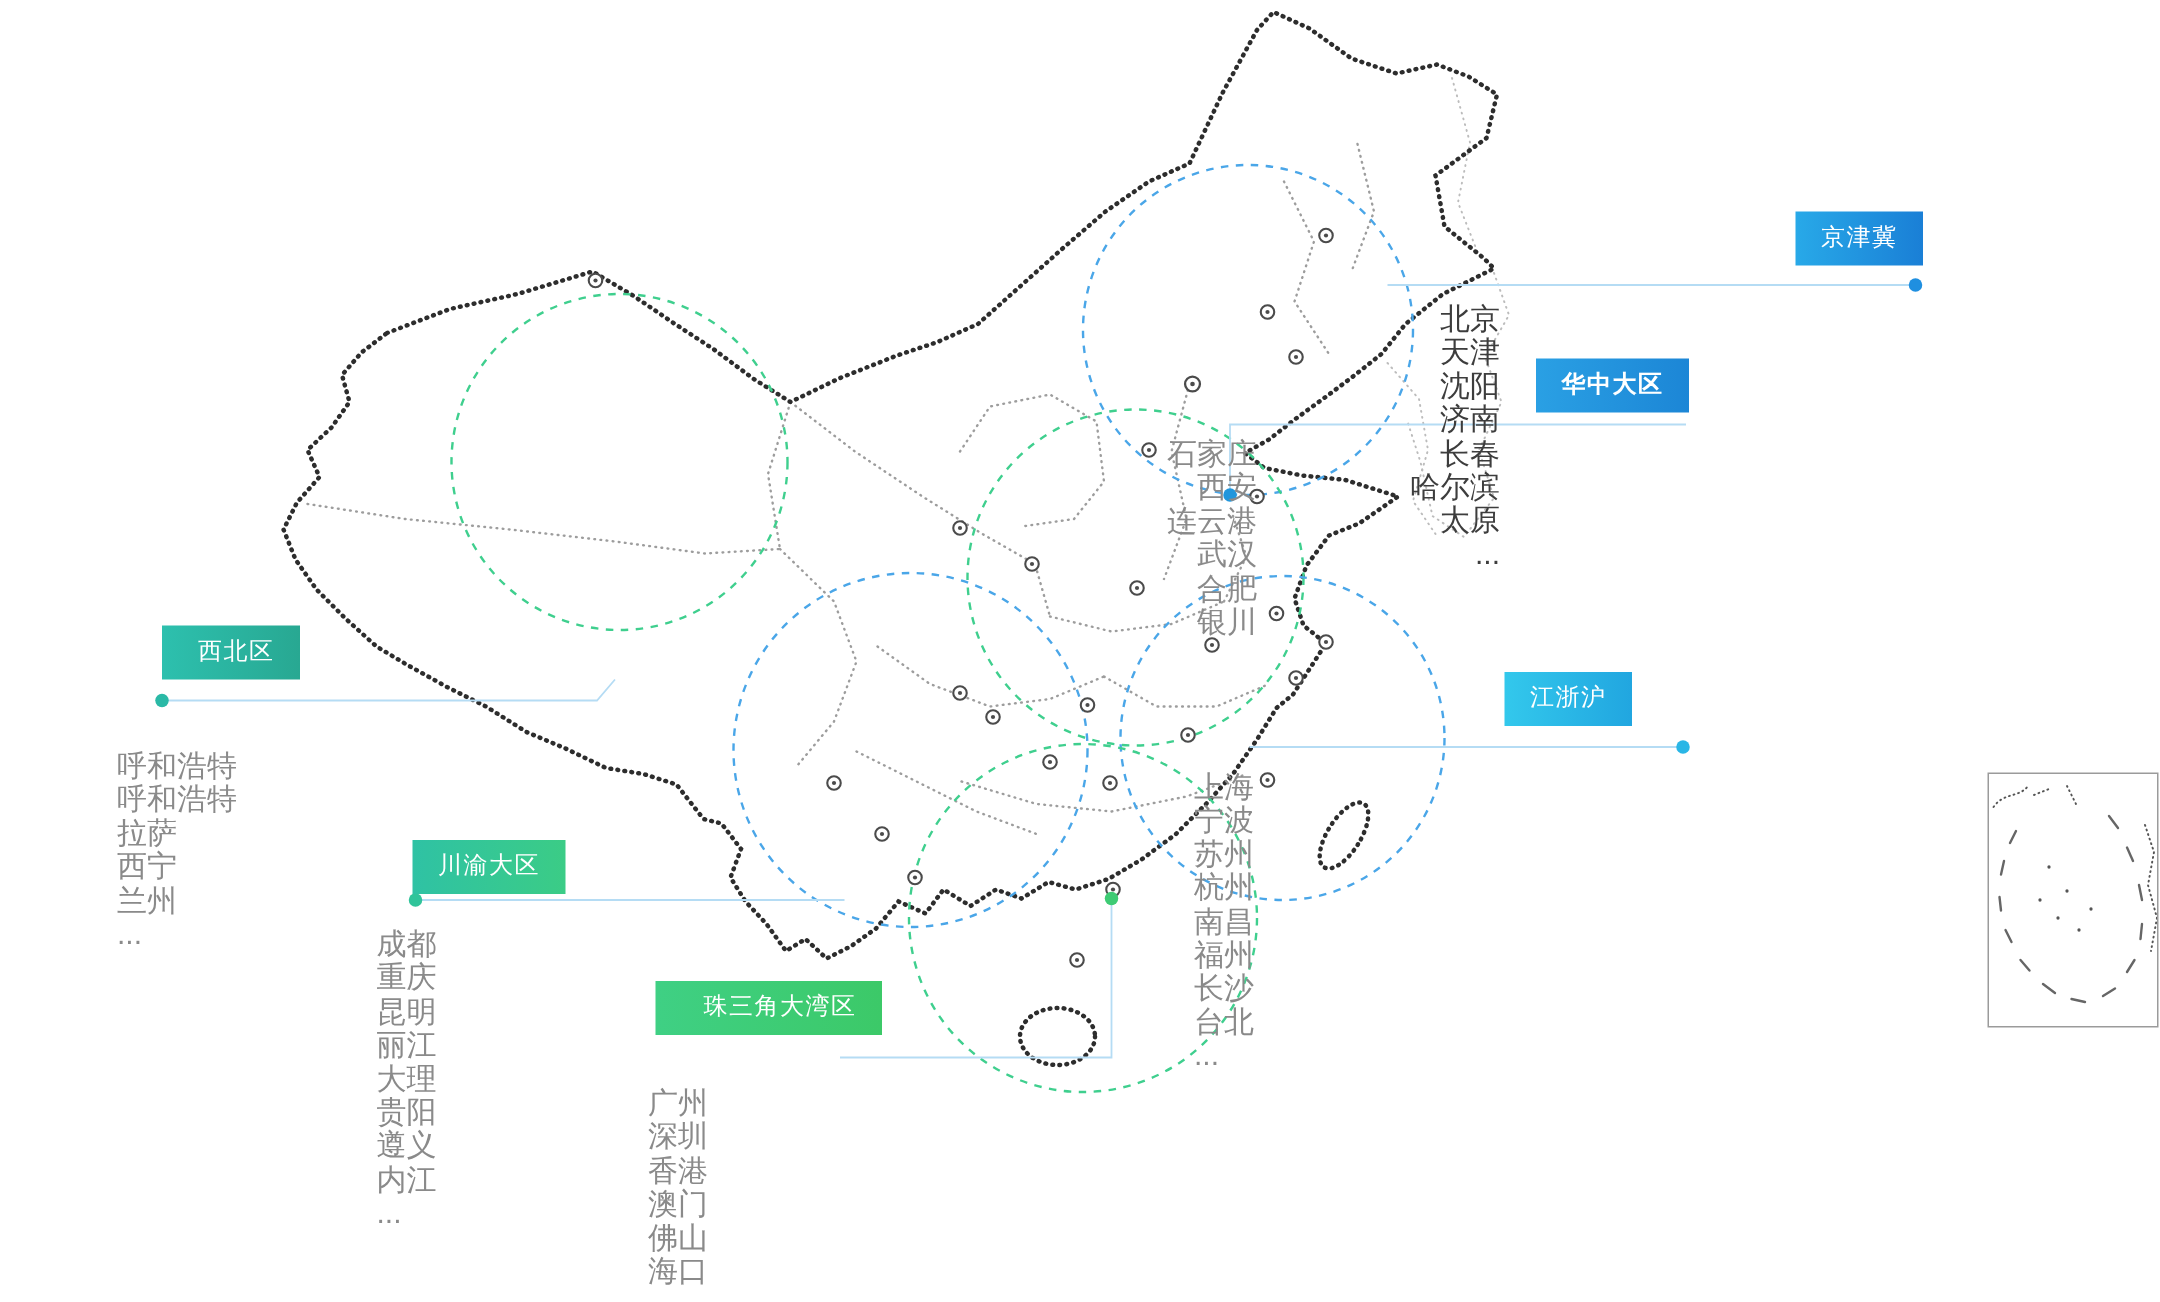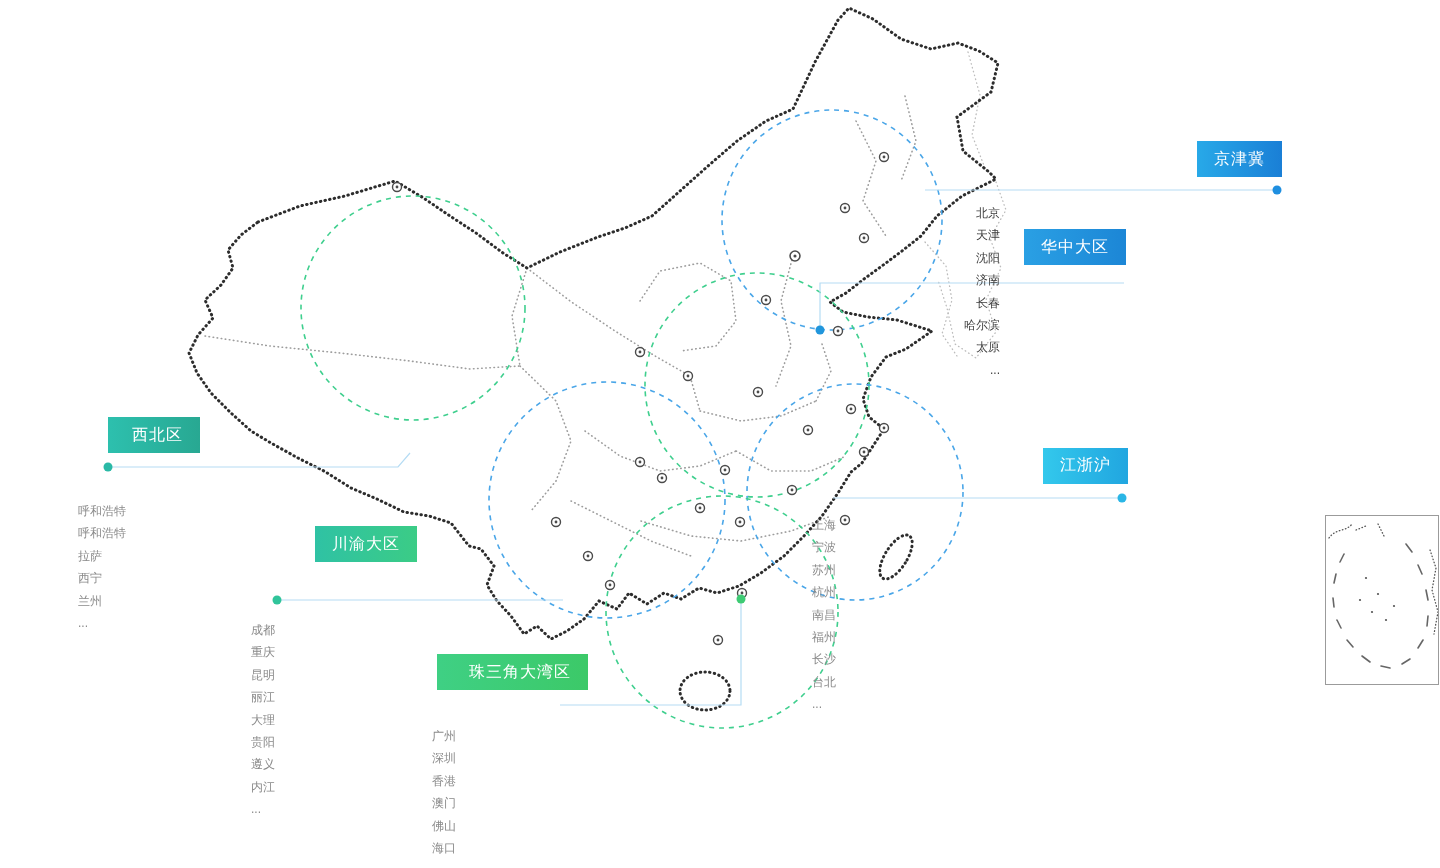--- a/index.html
+++ b/index.html
@@ -17,30 +17,30 @@
   .tag {
     position:absolute;
     color:#ffffff;
     font-size:16px;
     line-height:16px;
     padding:10px 17px;
     white-space:nowrap;
     letter-spacing:1px;
   }
   .t-jingjinji  { left:1197px; top:141px; background:linear-gradient(90deg,#28a9e8,#1a7fd6); }
-  .t-huazhong   { left:1024px; top:229px; background:linear-gradient(90deg,#2aa0e4,#1c86d6); }
+  .t-huazhong   { left:1024px; top:239px; background:linear-gradient(90deg,#2aa0e4,#1c86d6);font-weight:bold; }
   .t-xibei      { left:108px;  top:417px; background:linear-gradient(90deg,#2dc0ae,#28a892);padding-left:24px; }
-  .t-chuanyu    { left:275px;  top:526px; background:linear-gradient(90deg,#2fc2a4,#3bcc86);margin-left:40px; }
+  .t-chuanyu    { left:275px;  top:560px; background:linear-gradient(90deg,#2fc2a4,#3bcc86); }
   .t-zhusanjiao { left:437px;  top:654px; background:linear-gradient(90deg,#3fd084,#3cc968);padding-left:32px; }
-  .t-jiangzhehu { left:1043px; top:448px; background:linear-gradient(90deg,#33c8ec,#21a6e0);font-family:Liberation Mono, monospace; }
+  .t-jiangzhehu { left:1003px; top:448px; background:linear-gradient(90deg,#33c8ec,#21a6e0); }
 
   
   .cities {
     position:absolute;
-    font-size:12px;
+    font-size:20px;
     line-height:22.4px;
     color:#8a8a8a;
   }
   .cities div { white-space:nowrap; }
   .c-jingjinji  { right:152px; top:202px; text-align:right; color:#3d3d3d; }
   .c-huazhong   { right:314px; top:292px; text-align:right; }
   .c-xibei      { left:78px;   top:484px; text-align:left;margin-top:16px; }
   .c-chuanyu    { left:251px;  top:619px; text-align:left; }
   .c-zhusanjiao { left:432px;  top:725px; text-align:left; }
   .c-jiangzhehu { right:316px; top:514px; text-align:left; }
@@ -173,20 +173,28 @@
     <div>北京</div>
     <div>天津</div>
     <div>沈阳</div>
     <div>济南</div>
     <div>长春</div>
     <div>哈尔滨</div>
     <div>太原</div>
     <div>...</div>
   </div>
 
+  <div class="cities c-huazhong">
+    <div>石家庄</div>
+    <div>西安</div>
+    <div>连云港</div>
+    <div>武汉</div>
+    <div>合肥</div>
+    <div>银川</div>
+  </div>
 
   <div class="cities c-xibei">
     <div>呼和浩特</div>
     <div>呼和浩特</div>
     <div>拉萨</div>
     <div>西宁</div>
     <div>兰州</div>
     <div>...</div>
   </div>
 

